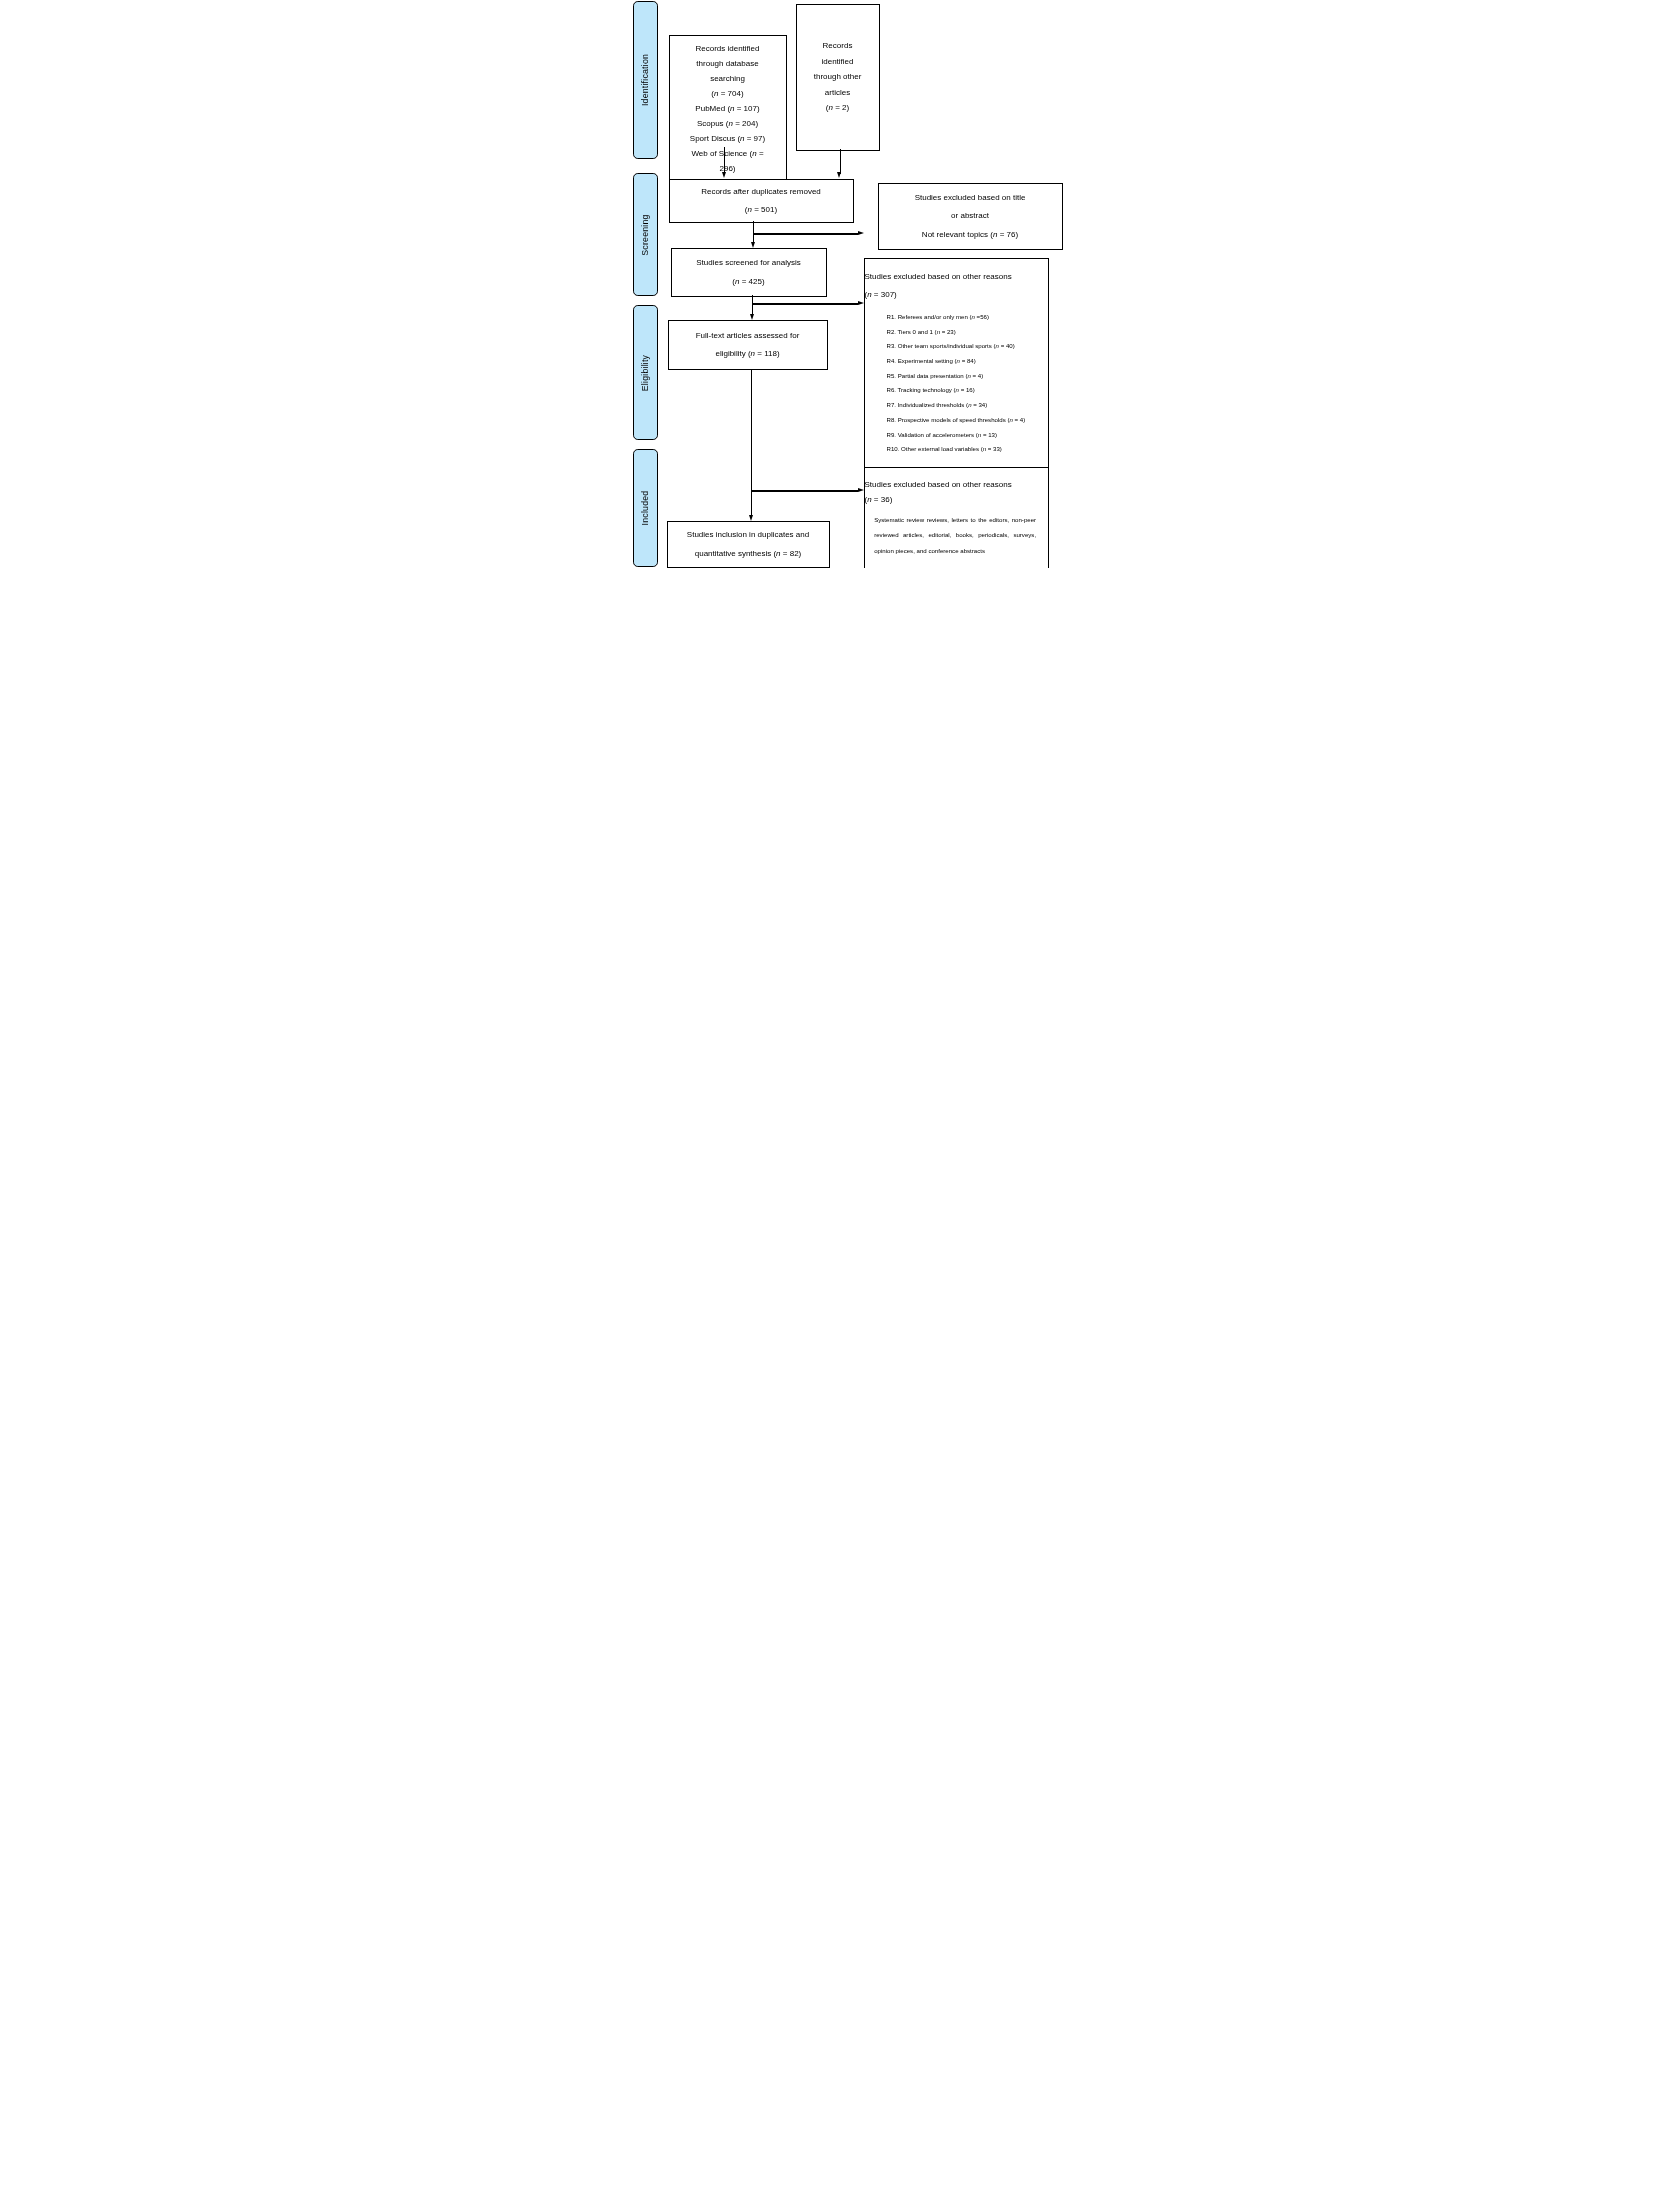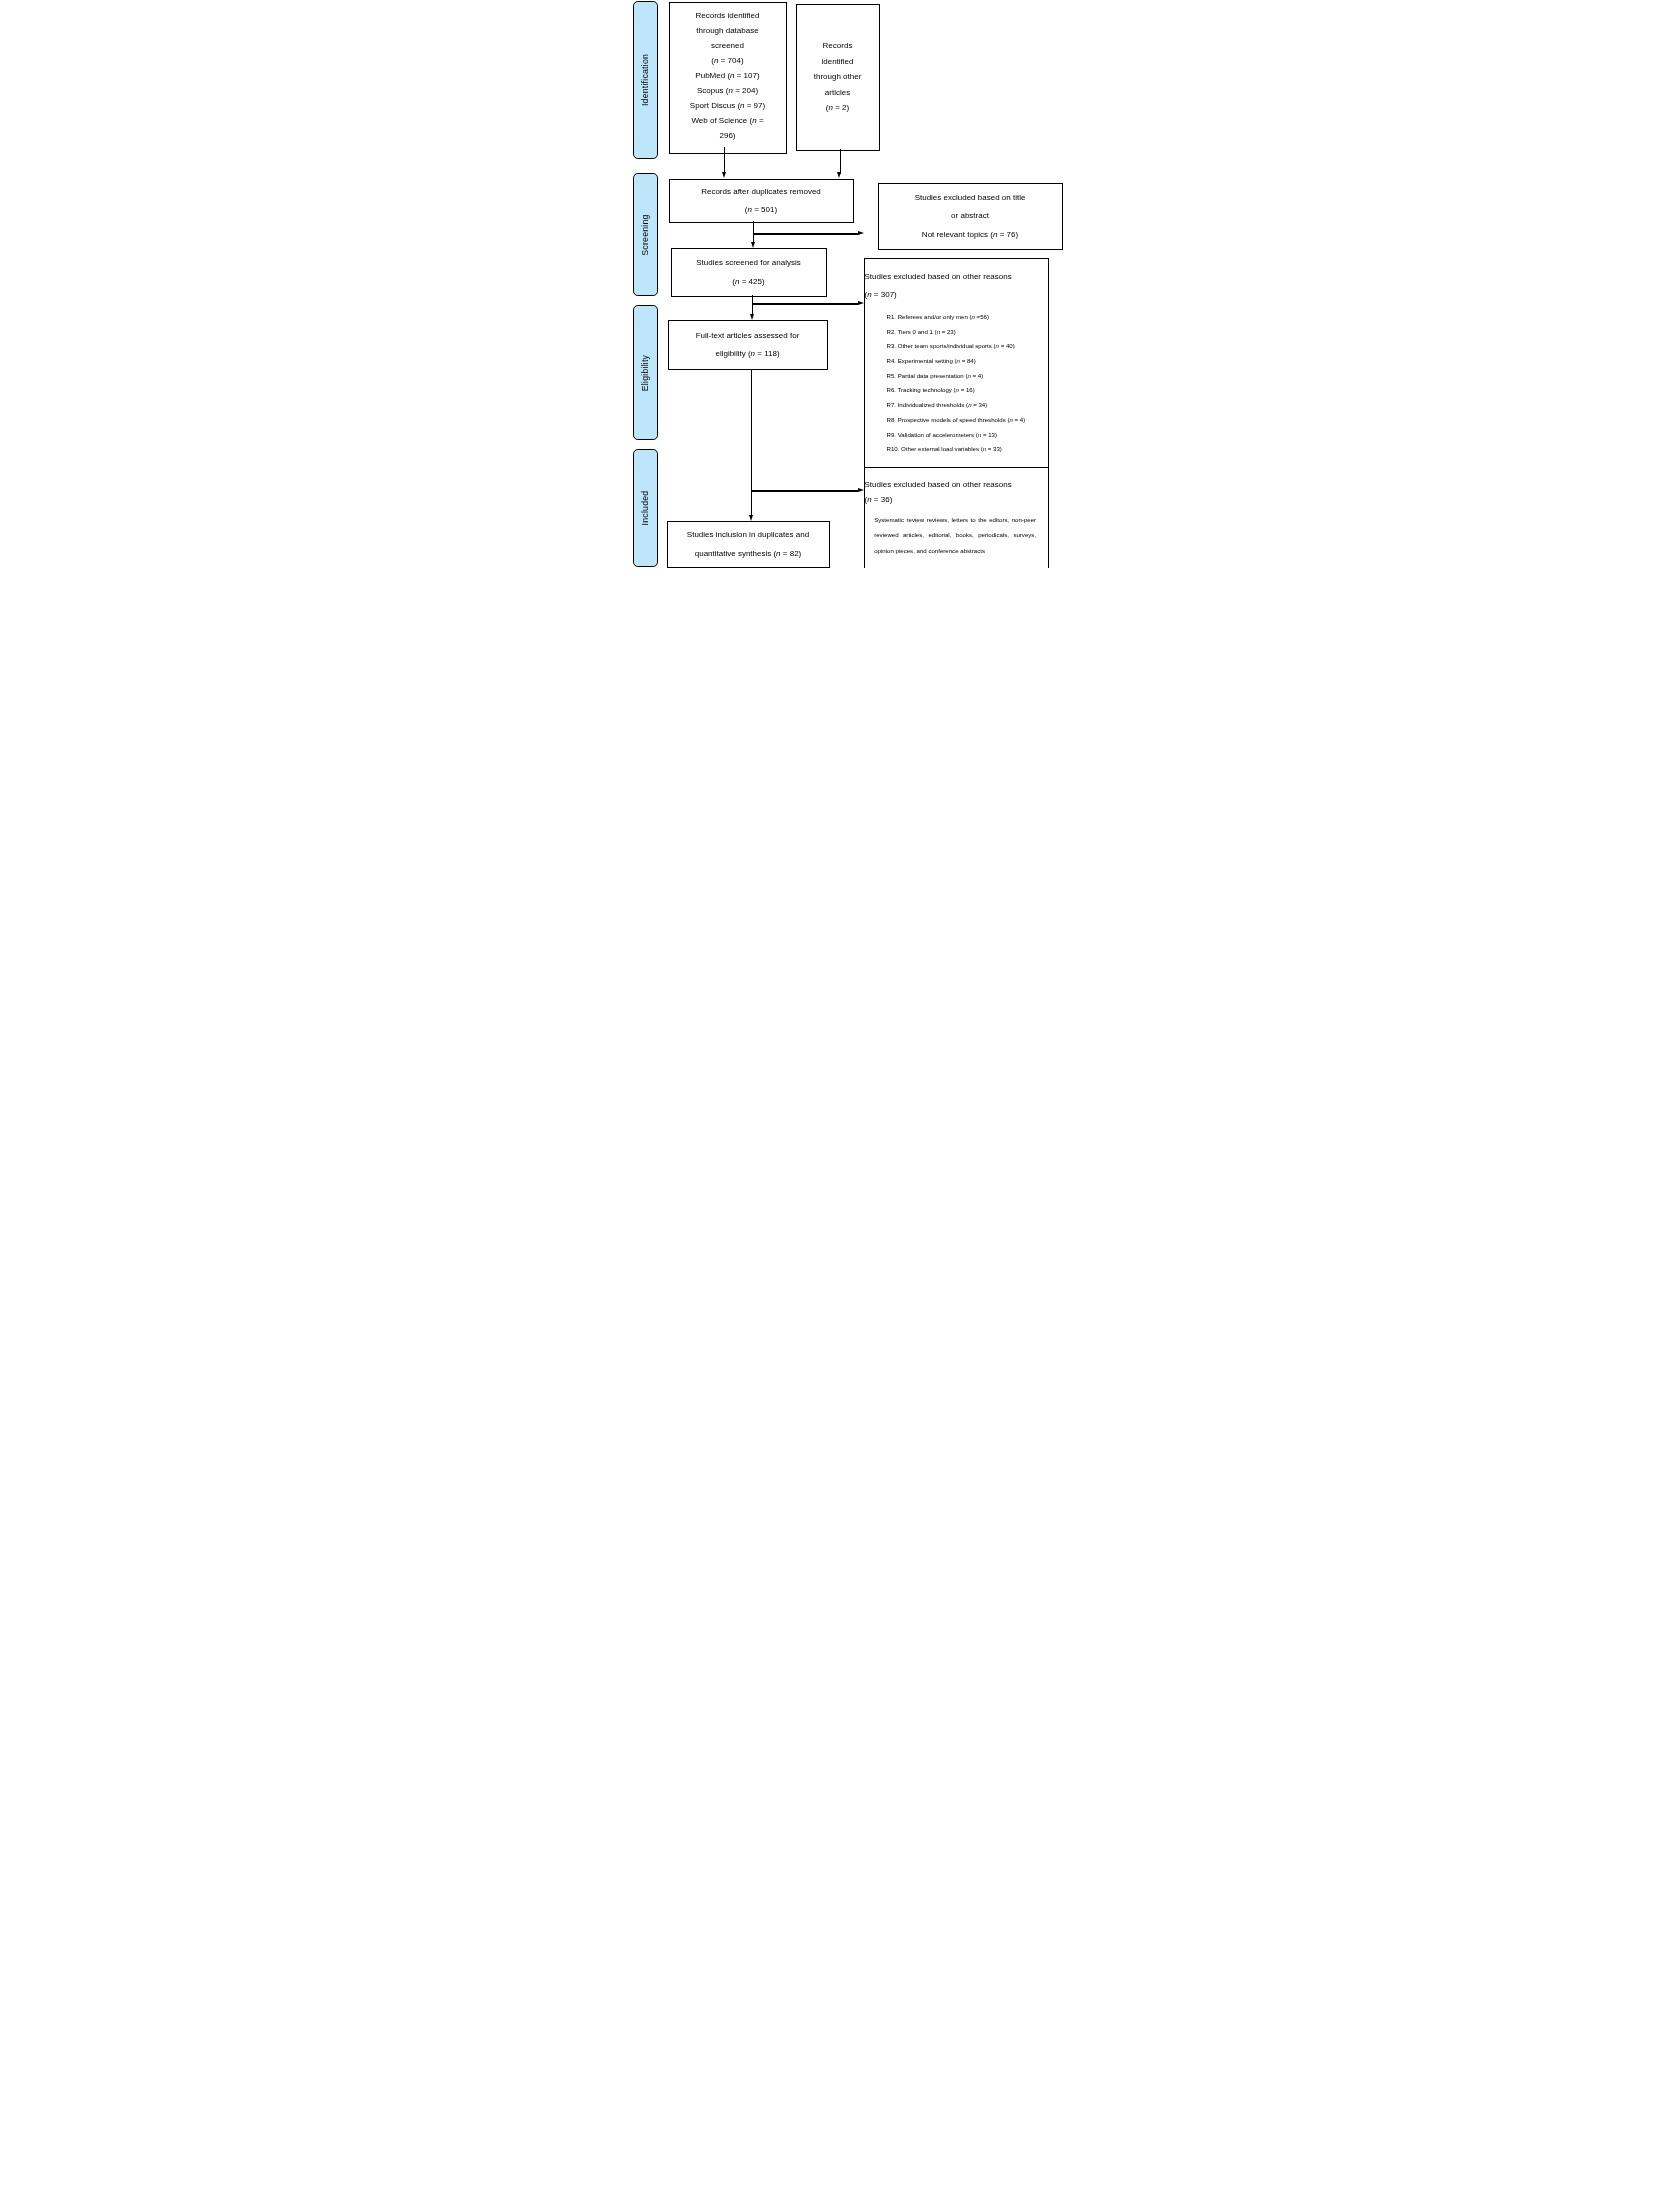--- a/index.html
+++ b/index.html
@@ -18,21 +18,21 @@
     transform:rotate(-90deg);white-space:nowrap;
     font-size:8.8px;letter-spacing:0.2px;
   }
   
   .box{
     position:absolute;background:#fff;border:0.9px solid #000;
     display:flex;flex-direction:column;justify-content:center;align-items:center;
     text-align:center;font-size:8px;
   }
   .box .ln{line-height:18.4px;white-space:nowrap;}
-  .box-db{justify-content:flex-start;padding-top:5.3px;}
+  .box-db{justify-content:flex-start;padding-top:5.3px;margin-top:33px;}
   .box-db .ln{line-height:15px;}
   .box-other .ln{line-height:15.4px;}
   .box-listy{justify-content:flex-start;align-items:stretch;}
   .rtitle{text-align:left;}
   .rtitle .ln{line-height:18.4px;white-space:nowrap;}
   .r36-title .ln{line-height:15.4px;}
   .rlist{margin-top:5.3px;padding-left:22px;text-align:left;font-size:6.1px;}
   .rlist .item{line-height:14.7px;white-space:nowrap;}
   .rbody{
     margin-top:4.4px;padding:0 11.4px 0 9.7px;text-align:justify;
@@ -64,21 +64,21 @@
   <div class="stage" style="top:305px;height:133px;">
     <span class="stage-label">Eligibility</span>
   </div>
   <div class="stage" style="top:449px;height:116px;">
     <span class="stage-label">Included</span>
   </div>
 
   <div class="box box-db" style="left:40px;top:2.2px;width:116px;height:145px;">
     <div class="ln">Records identified</div>
     <div class="ln">through database</div>
-    <div class="ln">screened</div>
+    <div class="ln">searching</div>
     <div class="ln">(<em>n</em> = 704)</div>
     <div class="ln">PubMed (<em>n</em> = 107)</div>
     <div class="ln">Scopus (<em>n</em> = 204)</div>
     <div class="ln">Sport Discus (<em>n</em> = 97)</div>
     <div class="ln">Web of Science (<em>n</em> =</div>
     <div class="ln">296)</div>
   </div>
 
   <div class="box box-other" style="left:167px;top:3.5px;width:82px;height:145px;">
     <div class="ln">Records</div>

